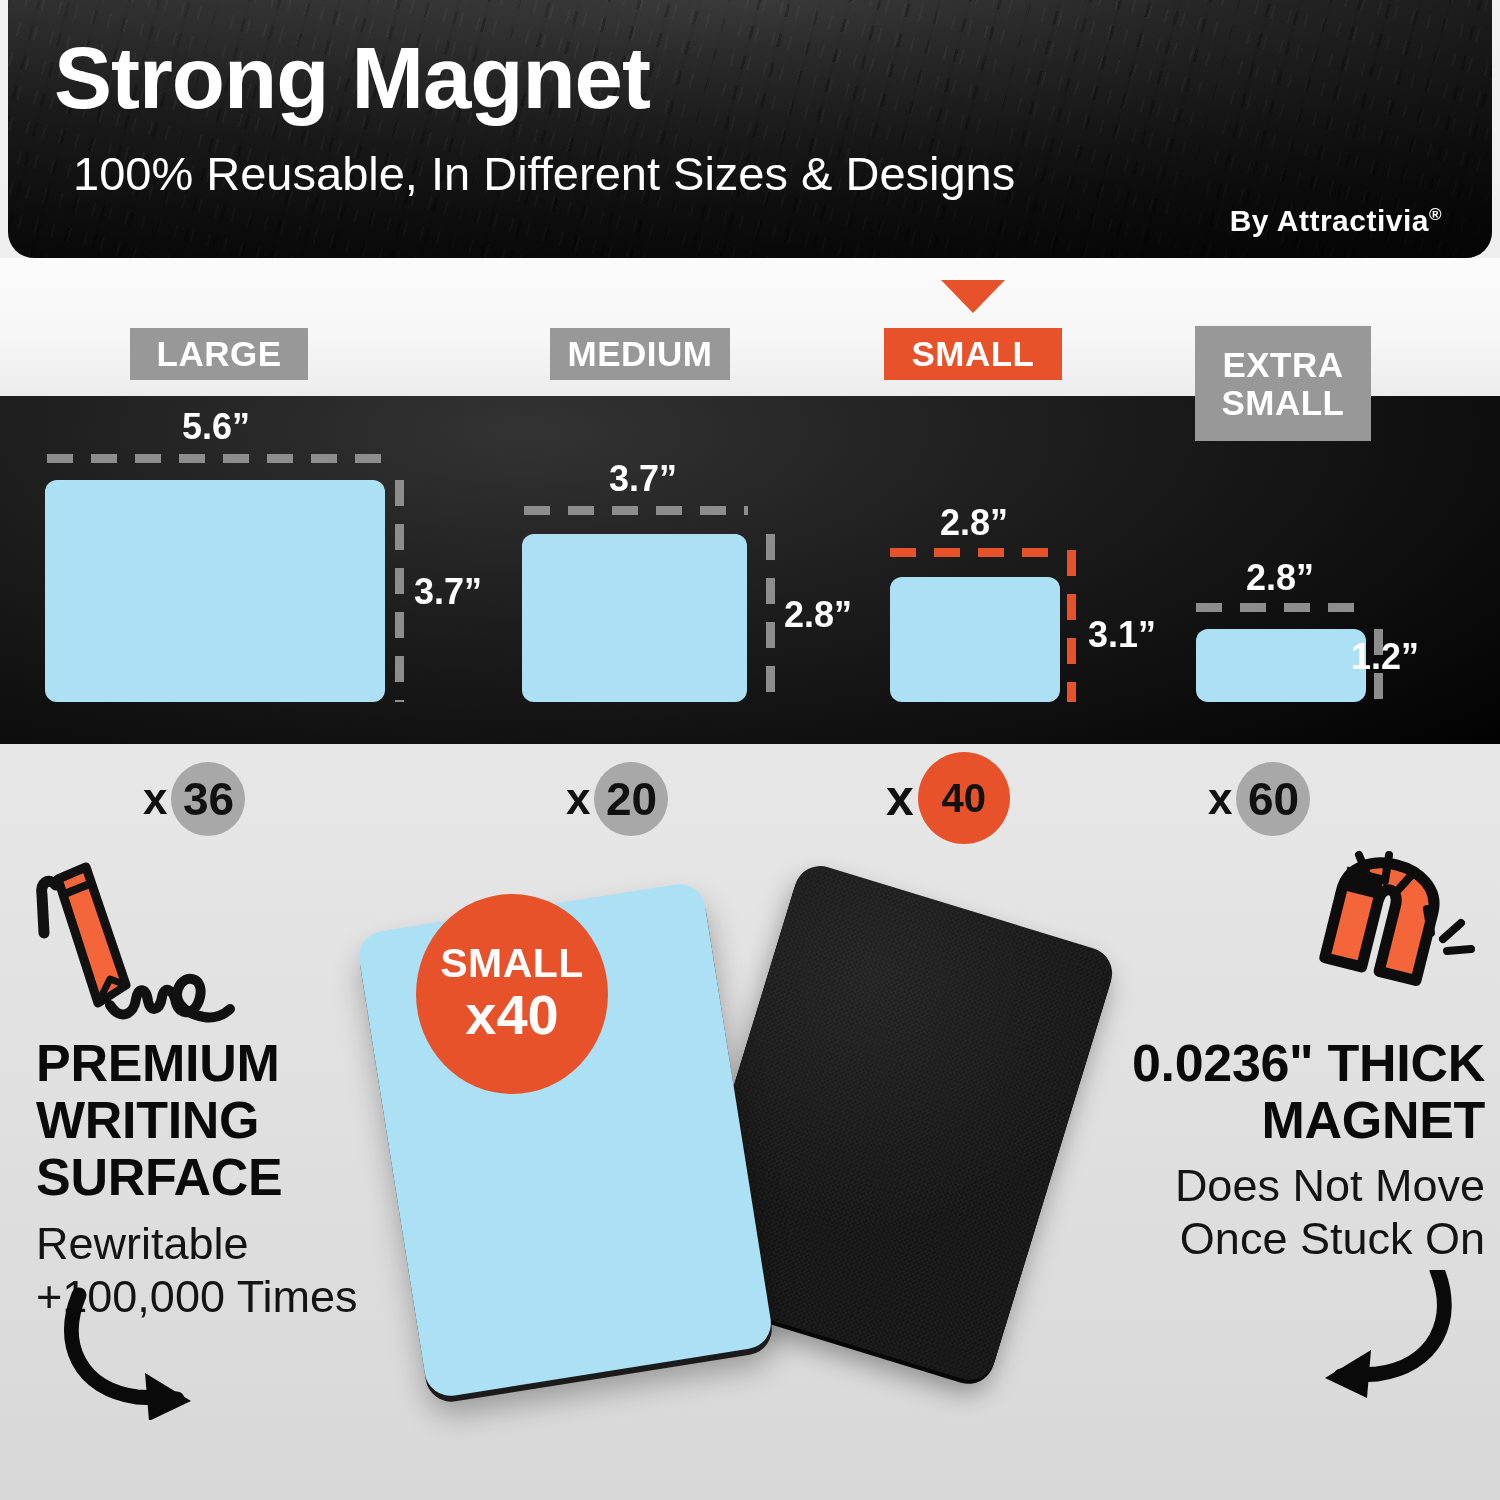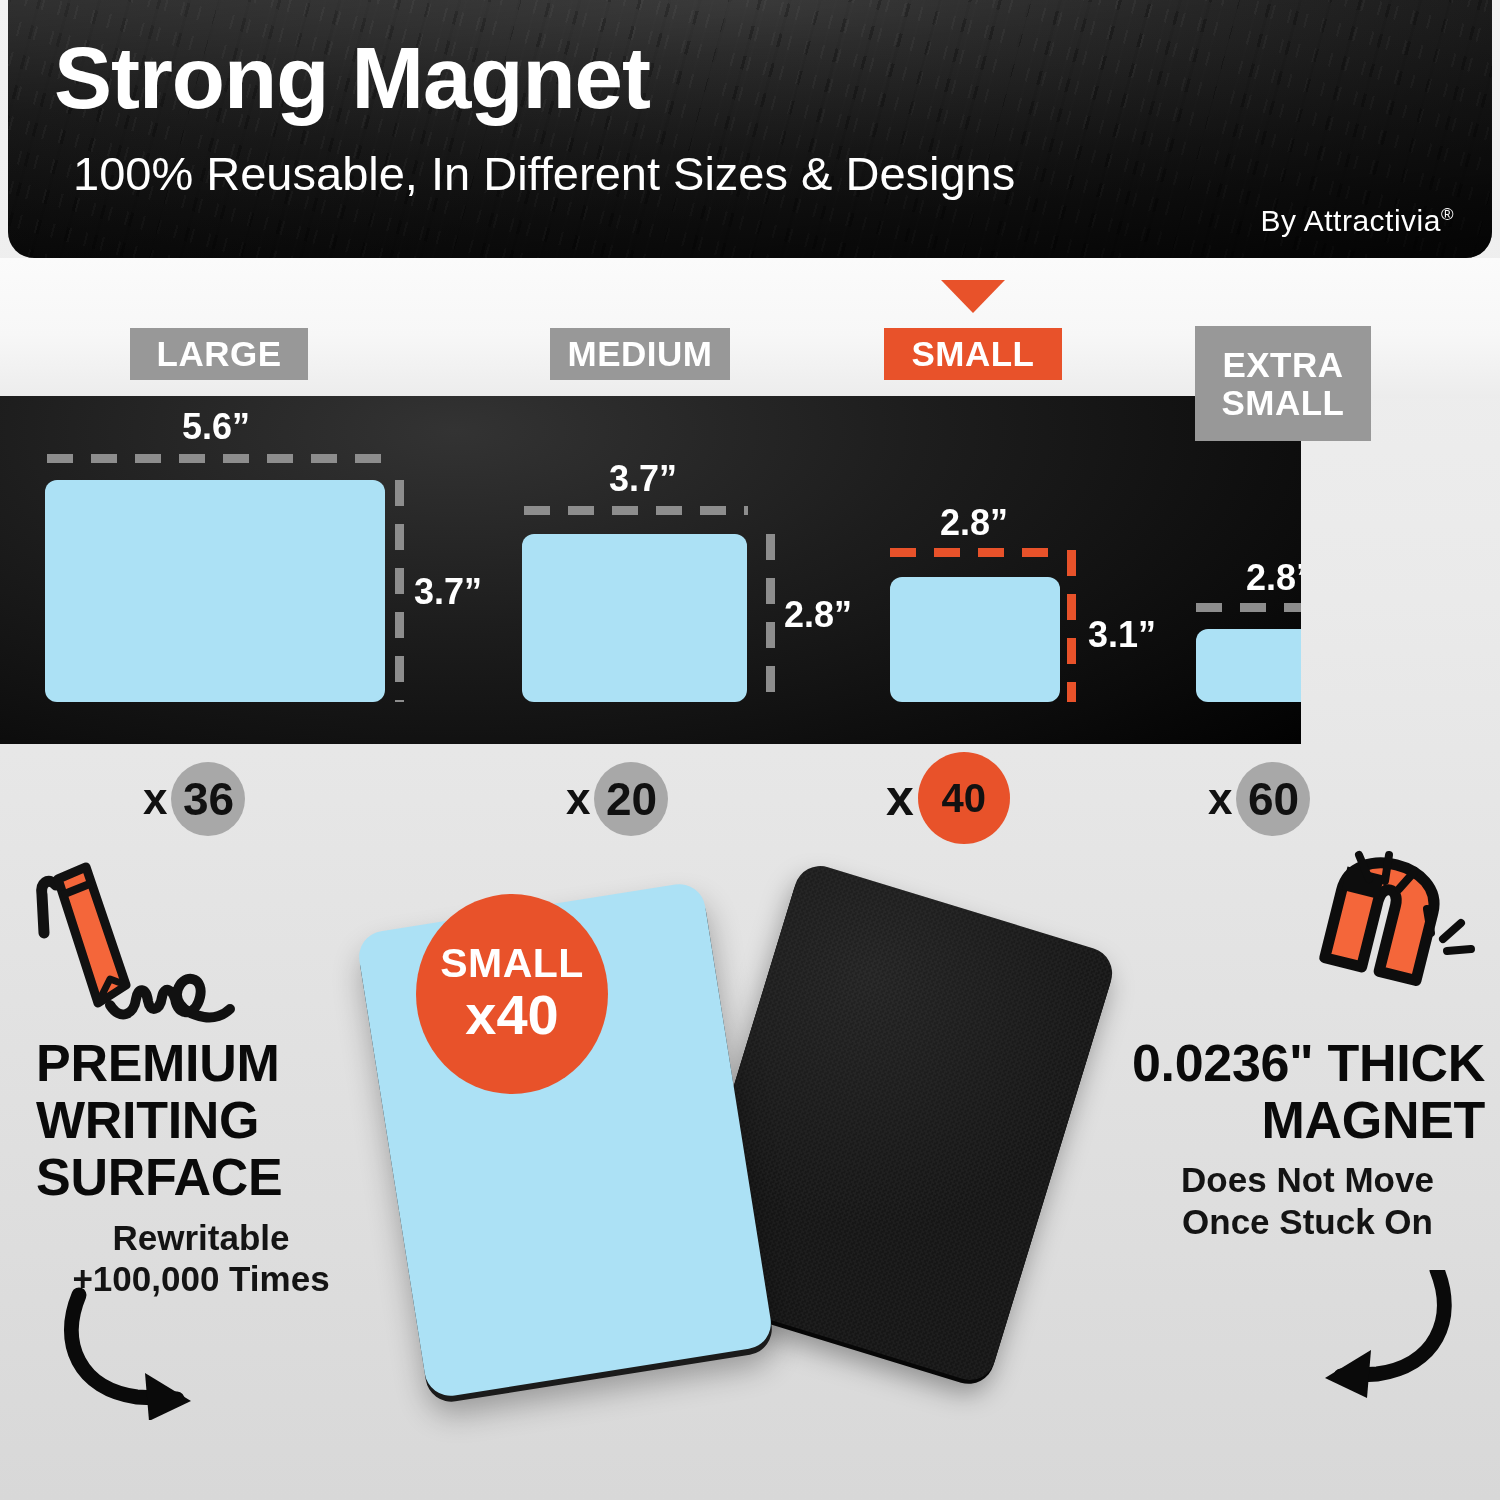--- a/index.html
+++ b/index.html
@@ -70,25 +70,25 @@
     top: 150px;
     color: #ffffff;
     font-size: 47px;
     font-weight: normal;
     line-height: 1;
     white-space: nowrap;
     margin-left: 16px;
   }
   .brand {
     position: absolute;
-    right: 38px;
+    right: 50px;
     top: 204px;
     color: #ffffff;
     font-size: 30px;
-    font-weight: normal;
+    font-weight: bold;
     letter-spacing: .5px;
     white-space: nowrap;
   }
   .brand sup {
     font-size: 17px;
     vertical-align: super;
   }
 
   
   .tabstrip {
@@ -121,21 +121,21 @@
     border-right: 32px solid transparent;
     border-top: 33px solid #e8522a;
     z-index: 6;
   }
 
   
   .sizepanel {
     position: absolute;
     left: 0;
     top: 396px;
-    width: 1301px;
+    width: 1500px;
     height: 348px;
     background: radial-gradient(ellipse 90% 140% at 35% 10%, #333333 0%, #1d1d1d 40%, #0b0b0b 78%, #000000 100%);
     overflow: hidden;
     text-align: right;
   }
 
   .card {
     position: absolute;
     background: #ace1f5;
     border-radius: 12px;
@@ -207,25 +207,24 @@
   }
   .feature-title {
     color: #0a0a0a;
     font-size: 52px;
     font-weight: bold;
     line-height: 1.1;
     letter-spacing: -.3px;
   }
   .feature-sub {
     color: #141414;
-    font-size: 35px;
-    font-weight: bold;
+    font-size: 45px;
+    font-weight: normal;
     line-height: 1.18;
     margin-top: 10px;
-    text-align: center;
   }
   .feature.right { text-align: right; }
 
   
   .product {
     position: absolute;
     left: 330px;
     top: 870px;
     width: 830px;
     height: 620px;

